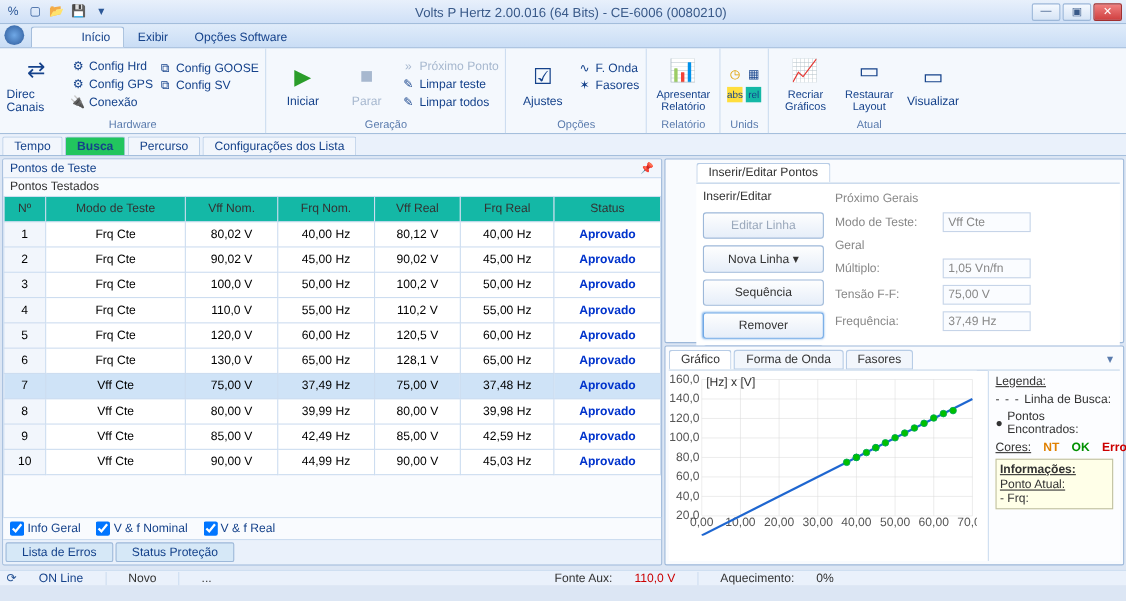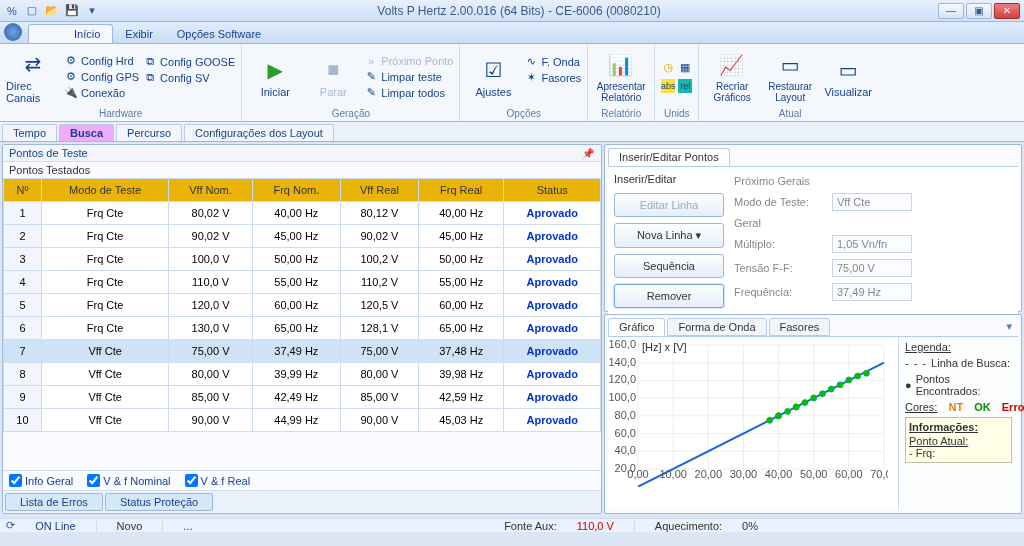--- a/index.html
+++ b/index.html
@@ -24,33 +24,33 @@
 .rgroup .lbl{text-align:center;color:#5a7bad;font-size:10px;padding-top:1px;}
 .bigbtn{display:flex;flex-direction:column;align-items:center;justify-content:center;width:54px;height:58px;color:#15428b;gap:2px;}
 .bigbtn .ic{width:28px;height:28px;display:flex;align-items:center;justify-content:center;font-size:20px;}
 .smline{display:flex;align-items:center;gap:3px;color:#15428b;white-space:nowrap;padding:1px 0;}
 .smline .ic{width:14px;height:14px;display:inline-flex;align-items:center;justify-content:center;font-size:11px;}
 .disabled{color:#a7b8cf !important;}
 .col{display:flex;flex-direction:column;justify-content:center;}
 
 .subtabs{height:20px;background:#eaf1fb;display:flex;align-items:flex-end;padding:0 2px;border-bottom:1px solid #9db8d9;gap:0;}
 .subtab{padding:2px 10px;border:1px solid #b7cce6;border-bottom:none;background:#f2f6fc;color:#15428b;border-radius:2px 2px 0 0;margin-right:2px;}
-.subtab.active{background:#f0abfc;font-weight:bold;}
+.subtab.active{background:#22c55e;font-weight:bold;}
 
 .work{position:absolute;top:142px;bottom:30px;left:0;right:0;background:#dce6f4;display:flex;}
 .leftpane{width:600px;background:#f9fbfe;border:1px solid #9db8d9;margin:2px;display:flex;flex-direction:column;border-radius:2px;}
 .rightpane{flex:1;margin:2px 2px 2px 0;display:flex;flex-direction:column;gap:2px;}
 
 .panehdr{padding:2px 6px;background:#f2f6fc;border-bottom:1px solid #cdddf0;color:#15428b;display:flex;justify-content:space-between;align-items:center;}
 .pin{font-size:10px;color:#5a7bad;}
 
 .tblwrap{flex:1;overflow:auto;}
 table{border-collapse:collapse;width:100%;}
 th,td{border:1px solid #cdddf0;padding:5px 6px;text-align:center;font-size:11px;background:#fff;}
-th{background:#eab308;color:#333;font-weight:normal;}
+th{background:#14b8a6;color:#333;font-weight:normal;}
 tr.sel td{background:#cfe3f7;}
 td.status{color:#0033cc;font-weight:bold;}
 td.rn{background:#f2f6fc;}
 
 .chkrow{padding:3px 6px;border-top:1px solid #cdddf0;display:flex;gap:14px;color:#15428b;background:#f9fbfe;}
 .chkrow label{display:flex;align-items:center;gap:3px;}
 .btmtabs{display:flex;gap:2px;padding:2px;background:#eaf1fb;border-top:1px solid #cdddf0;}
 .btmtab{padding:2px 14px;background:#d6e8f7;border:1px solid #9db8d9;color:#15428b;border-radius:2px;}
 
 .panel{background:#f9fbfe;border:1px solid #9db8d9;border-radius:2px;display:flex;flex-direction:column;}
@@ -238,21 +238,21 @@
         </div>
     </div>
     <div class="lbl">Atual</div>
   </div>
 </div>
 
 <div class="subtabs">
   <div class="subtab">Tempo</div>
   <div class="subtab active">Busca</div>
   <div class="subtab">Percurso</div>
-  <div class="subtab">Configurações dos Layout</div>
+  <div class="subtab">Configurações dos Lista</div>
 </div>
 
 <div class="work">
 
   <div class="leftpane">
     <div class="panehdr">
       <span>Pontos de Teste</span>
       <span class="pin">📌</span>
     </div>
     <div style="padding:2px 6px;color:#333;">Pontos Testados</div>
@@ -377,21 +377,21 @@
           <span>V &amp; f Real</span>
         </label>
     </div>
     <div class="btmtabs">
       <div class="btmtab">Lista de Erros</div>
       <div class="btmtab">Status Proteção</div>
     </div>
   </div>
 
   <div class="rightpane">
-    <div class="panel" style="height:168px;">
+    <div class="panel" style="height:168px;padding-left:25px;">
       <div class="mini-tabs">
           <div class="mini-tab active">Inserir/Editar Pontos</div>
         </div>
       <div class="panel-body">
         <div class="btncol">
           <div style="color:#333;margin-bottom:2px;">Inserir/Editar</div>
           <div class="pbtn dis">Editar Linha</div>
           <div class="pbtn"><span>Nova Linha</span> <span>▾</span></div>
           <div class="pbtn">Sequência</div>
           <div class="pbtn sel">Remover</div>

